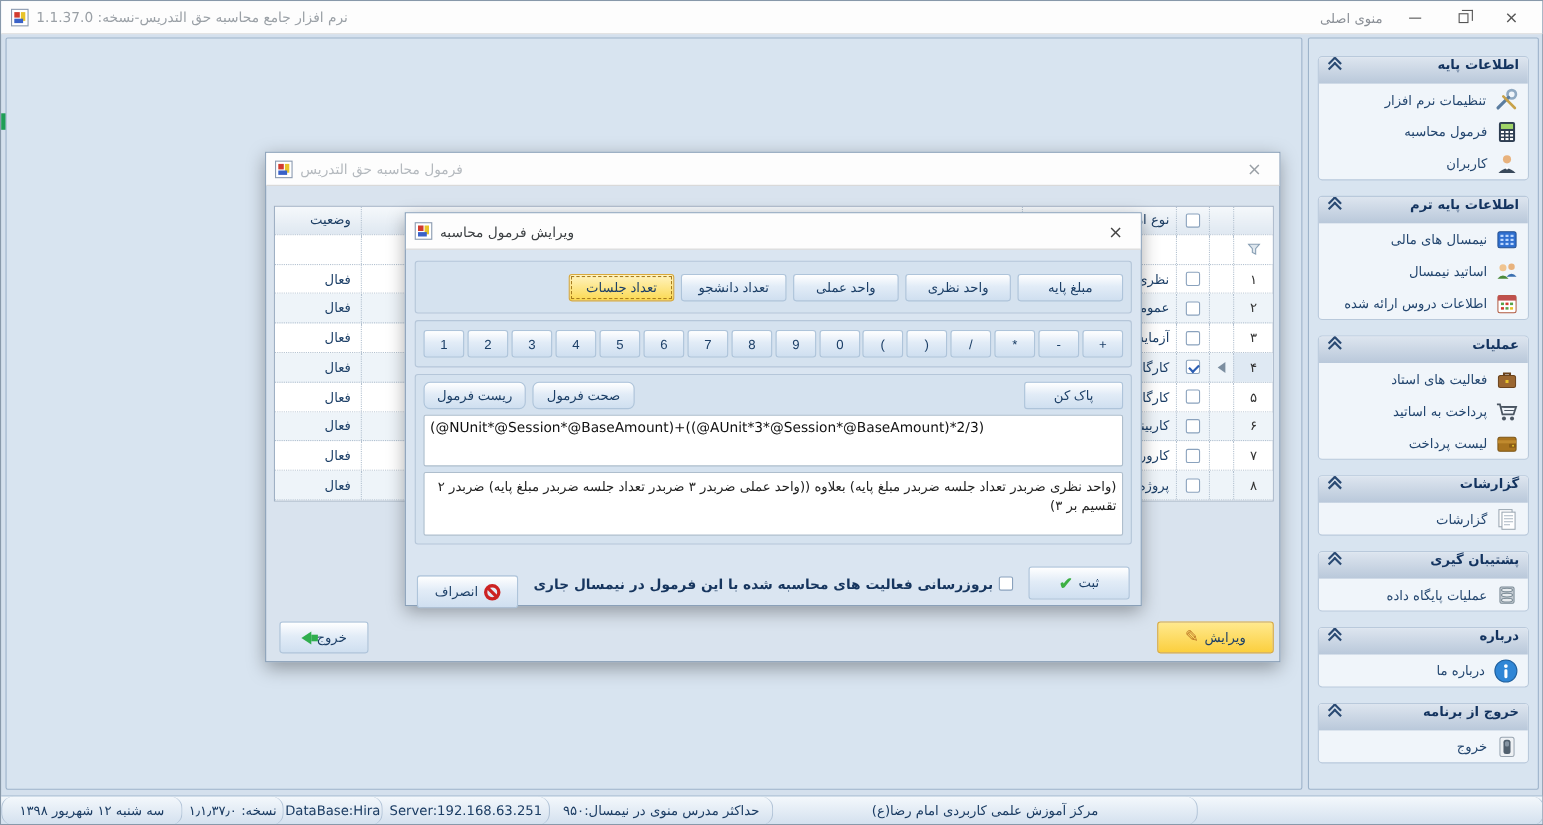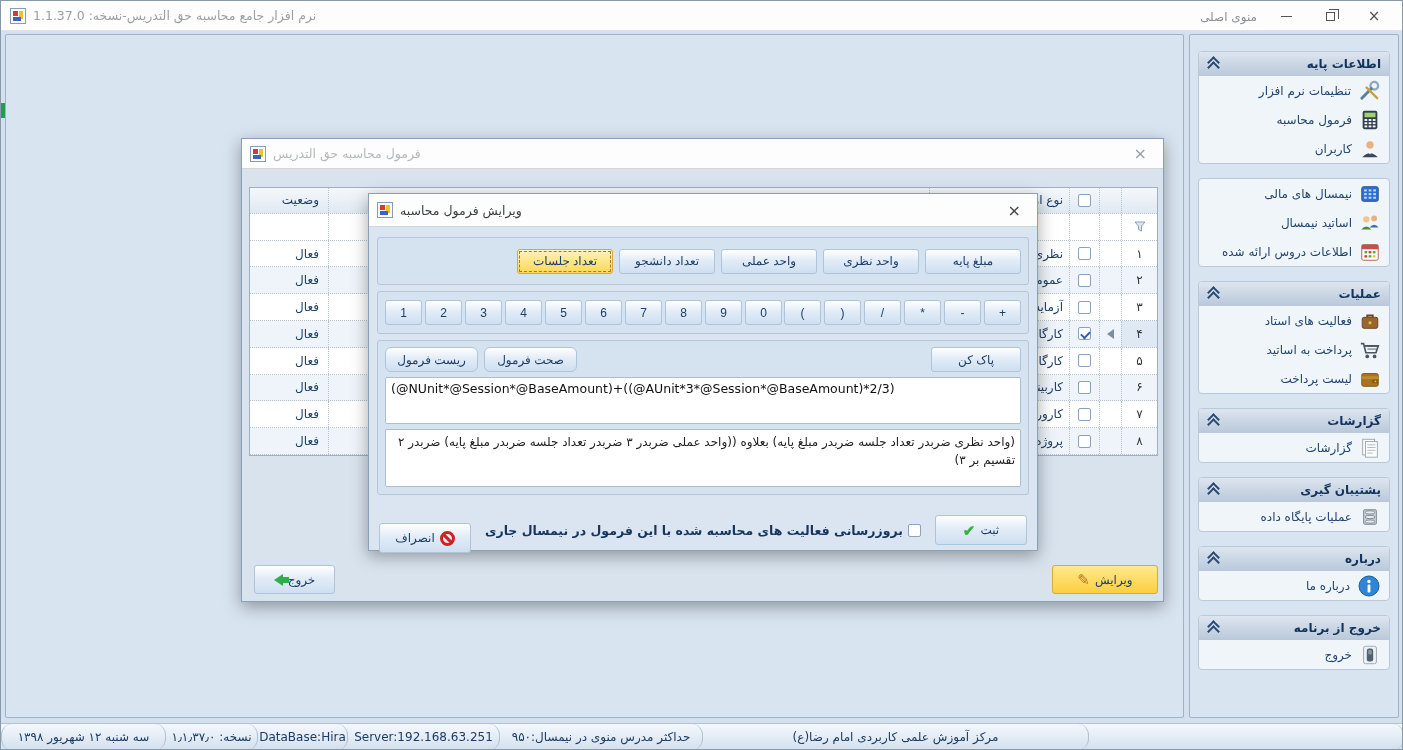--- a/index.html
+++ b/index.html
@@ -29,21 +29,21 @@
   .app-ic .b { left:2px; bottom:2px; width:8px; height:4px; background:#3a62c8; }
   
   .main-panel { position:absolute; left:4px; top:33px; width:1179px; height:684px;
     background:#d8e4f0; border:1px solid #9db3ca; border-radius:2px; }
   .green-sliver { position:absolute; left:0; top:102px; width:4px; height:15px; background:#1f9e56; }
   
   .sidebar { position:absolute; left:1188px; top:33px; width:210px; height:684px;
     background:#d8e4f0; border:1px solid #9db3ca; border-radius:2px; padding:16px 8px 8px; direction:rtl; }
   .sb-legend { position:absolute; top:-25px; left:6px; color:#8a8f96; font-size:12px; padding:0 4px; }
   .section { border:1px solid #b9c9db; border-radius:4px; overflow:hidden; background:#f0f5fa; margin-bottom:14px; }
-  .sec-head { height:24px; background:linear-gradient(#dde5ef,#b9c8da); display:flex; align-items:center;
+  .sec-head { height:24px; background:linear-gradient(#dde5ef,#b9c8da); display:flex; 
     justify-content:space-between; padding:0 8px; font-weight:bold; color:#13335f; }
   .chevrons { width:12px; height:14px; position:relative; display:block; }
   .chevrons:before,.chevrons:after { content:""; position:absolute; left:2px; width:7px; height:7px;
     border-top:2px solid #2a4a73; border-right:2px solid #2a4a73; transform:rotate(-45deg); }
   .chevrons:before { top:1px; } .chevrons:after { top:6px; }
   .sb-item { height:29px; display:flex; align-items:center; gap:7px; padding:0 8px; color:#23466f; }
   .sb-item svg { flex:0 0 auto; }
   
   .dialog { position:absolute; background:#d9e3ee; border:1px solid #8aa0b8; box-shadow:0 5px 16px rgba(0,0,0,.35); }
   .dlg-title { height:30px; background:#fdfdfd; border-bottom:1px solid #d5d5d5; display:flex; align-items:center; direction:ltr; padding:0 8px; }
@@ -74,21 +74,21 @@
   .cbx.on:after { content:""; position:absolute; left:2px; top:3px; width:7px; height:4px;
     border-left:2px solid #2d5fb3; border-bottom:2px solid #2d5fb3; transform:rotate(-45deg); }
   .sel-arrow { display:none; }
   .sel-arrow.on { display:block; width:0; height:0; border-top:5px solid transparent; border-bottom:5px solid transparent; border-right:7px solid #7c8ea0; }
   .funnel { width:12px; height:11px; }
   
   .btn { display:inline-flex; align-items:center; justify-content:center; gap:5px;
     background:linear-gradient(#ffffff,#e2ecf7 45%,#cfdff0); border:1px solid #aec4da; border-radius:3px;
     color:#1c3f67; font-size:12px; height:26px; }
   .btn-yellow { background:linear-gradient(#ffe98e,#fbcf3e); border:1px solid #d9a93c; }
-  .btn-focus { background:linear-gradient(#fff3c0,#fbd952); border:1px solid #d9a93c; outline:1px dashed #a87d1e; outline-offset:-3px;font-family:Liberation Serif, serif; }
+  .btn-focus { background:linear-gradient(#fff3c0,#fbd952); border:1px solid #d9a93c; outline:1px dashed #a87d1e; outline-offset:-3px; }
   #btn-exit { position:absolute; left:12px; top:426px; width:81px; height:29px; }
   #btn-edit { position:absolute; left:810px; top:426px; width:106px; height:29px; }
   .arrow-left { width:0; height:0; border-top:6px solid transparent; border-bottom:6px solid transparent; border-right:9px solid #2fae4e; position:relative; }
   .arrow-left:after { content:""; position:absolute; left:9px; top:-3px; width:6px; height:6px; background:#2fae4e; }
   .pencil { color:#b8701f; font-size:15px; line-height:1; }
   .checkmark { color:#3cb043; font-size:15px; font-weight:bold; line-height:1; }
   .no-entry { width:15px; height:15px; border:3px solid #cc2222; border-radius:50%; position:relative; }
   .no-entry:after { content:""; position:absolute; left:-1px; top:3px; width:11px; height:3px; background:#cc2222; transform:rotate(45deg); }
   
   .panel { margin:0 8px; border:1px solid #b5c6d9; border-radius:3px; background:#d5e2ef; }
@@ -180,20 +180,24 @@
       <svg width="22" height="22" viewBox="0 0 24 24">
           <circle cx="12" cy="7.5" r="4" fill="#e8b27d"></circle>
           <path d="M3.5 21 q8.5 -9 17 0 z" fill="#39495a"></path>
           <path d="M10 15 l2 3 l2 -3 z" fill="#fff"></path>
         </svg>
       <span>کاربران</span>
     </div>
   </div>
 
   <div class="section">
+    <div class="sec-head">
+      <span>اطلاعات پایه ترم</span>
+      <span class="chevrons"></span>
+    </div>
     <div class="sb-item">
       <svg width="22" height="22" viewBox="0 0 24 24">
           <rect x="3" y="4" width="18" height="16" rx="2" fill="#2f6fd0" stroke="#245091"></rect>
           <g fill="#bcd7ff">
             <rect x="5.5" y="7" width="3" height="2.2"></rect>
             <rect x="10.5" y="7" width="3" height="2.2"></rect>
             <rect x="15.5" y="7" width="3" height="2.2"></rect>
             <rect x="5.5" y="11" width="3" height="2.2"></rect>
             <rect x="10.5" y="11" width="3" height="2.2"></rect>
             <rect x="15.5" y="11" width="3" height="2.2"></rect>

